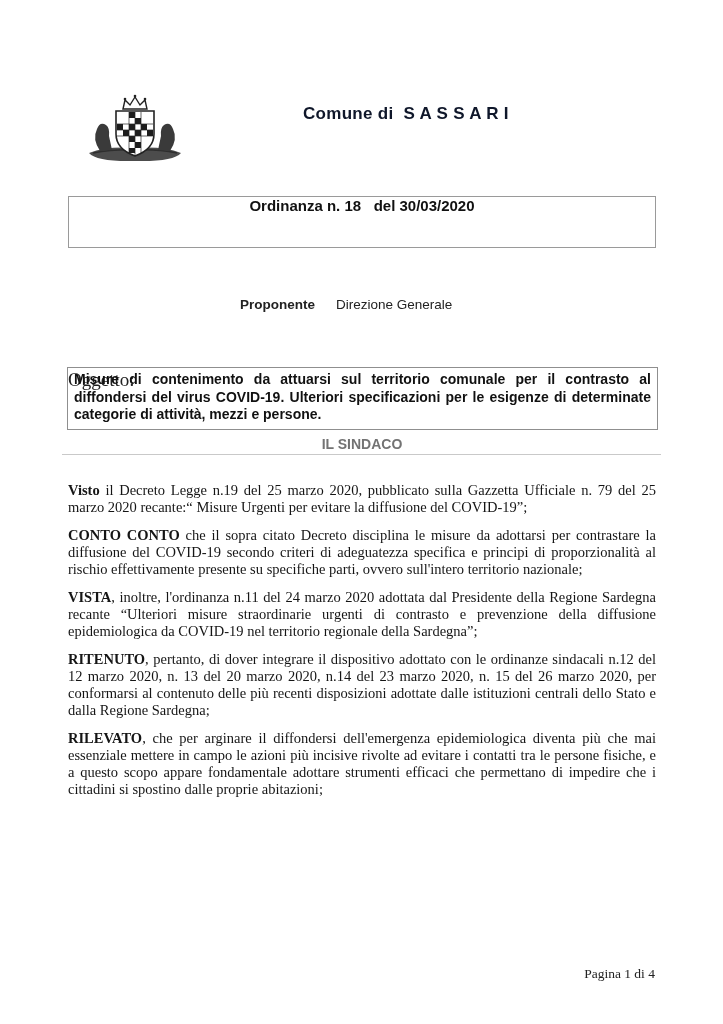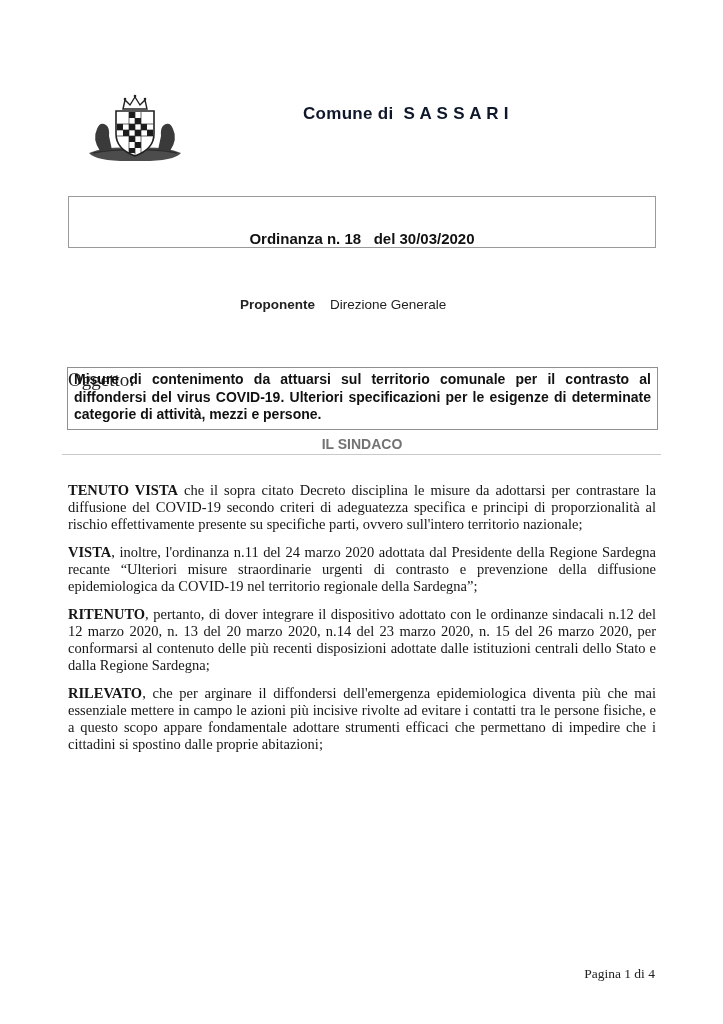--- a/index.html
+++ b/index.html
@@ -6,25 +6,25 @@
   body{width:723px;height:1024px;position:relative;overflow:hidden;
        font-family:"Liberation Serif", serif;color:#1a1a1a;}
 
   .logo{position:absolute;left:85px;top:92px;width:100px;height:76px;}
 
   .doc-title{position:absolute;left:303px;top:104px;
     font-family:"Liberation Sans", sans-serif;font-weight:bold;
     font-size:17px;letter-spacing:.3px;white-space:pre;color:#0f172a;}
 
   .ord-box{position:absolute;left:68px;top:196px;width:586px;height:50px;
-    border:1px solid #9a9a9a;display:flex;align-items:flex-end;justify-content:center;}
+    border:1px solid #9a9a9a;display:flex;align-items:flex-start;justify-content:center;}
   .ord-box span{font-family:"Liberation Sans", sans-serif;font-weight:bold;
     font-size:15px;white-space:pre;color:#111;}
 
-  .proponente{position:absolute;left:240px;top:297px;display:flex;gap:15px;
+  .proponente{position:absolute;left:240px;top:297px;display:flex;gap:21px;
     font-family:"Liberation Sans", sans-serif;font-size:13.5px;color:#222;}
   .proponente .lbl{font-weight:bold;}
 
   .oggetto-label{position:absolute;left:68px;top:349px;
     font-family:Liberation Serif, serif;font-size:19px;color:#222;margin-top:20px;}
   .oggetto-box{position:absolute;left:67px;top:367px;width:577px;
     border:1px solid #8f8f8f;padding:3px 6px 5px 6px;
     font-family:"Liberation Sans", sans-serif;font-weight:bold;font-size:14px;
     line-height:17.5px;text-align:justify;color:#111;}
 
@@ -89,19 +89,20 @@
 </div>
 
 <div class="oggetto-label">Oggetto:</div>
 
 <div class="oggetto-box">Misure di contenimento da attuarsi sul territorio comunale per il contrasto al diffondersi del virus COVID-19. Ulteriori specificazioni per le esigenze di determinate categorie di attività, mezzi e persone.</div>
 
 <div class="sindaco">IL SINDACO</div>
 <div class="rule"></div>
 
 <div class="body-text">
-  <p><span class="lead">TENUTO VISTA</span><span> che il sopra citato Decreto disciplina le misure da adottarsi per contrastare la diffusione del COVID-19 secondo criteri di adeguatezza specifica e principi di proporzionalità al rischio effettivamente presente su specifiche parti, ovvero sull'intero territorio nazionale;</span></p>
+  <p><span class="lead">Visto</span><span> il Decreto Legge n.19 del 25 marzo 2020, pubblicato sulla Gazzetta Ufficiale n. 79 del 25 marzo 2020 recante:“ Misure Urgenti per evitare la diffusione del COVID-19”;</span></p>
+  <p><span class="lead">CONTO CONTO</span><span> che il sopra citato Decreto disciplina le misure da adottarsi per contrastare la diffusione del COVID-19 secondo criteri di adeguatezza specifica e principi di proporzionalità al rischio effettivamente presente su specifiche parti, ovvero sull'intero territorio nazionale;</span></p>
   <p><span class="lead">VISTA</span><span>, inoltre, l'ordinanza n.11 del 24 marzo 2020 adottata dal Presidente della Regione Sardegna recante “Ulteriori misure straordinarie urgenti di contrasto e prevenzione della diffusione epidemiologica da COVID-19 nel territorio regionale della Sardegna”;</span></p>
   <p><span class="lead">RITENUTO</span><span>, pertanto, di dover integrare il dispositivo adottato con le ordinanze sindacali n.12 del 12 marzo 2020, n. 13 del 20 marzo 2020, n.14 del 23 marzo 2020, n. 15 del 26 marzo 2020, per conformarsi al contenuto delle più recenti disposizioni adottate dalle istituzioni centrali dello Stato e dalla Regione Sardegna;</span></p>
   <p><span class="lead">RILEVATO</span><span>, che per arginare il diffondersi dell'emergenza epidemiologica diventa più che mai essenziale mettere in campo le azioni più incisive rivolte ad evitare i contatti tra le persone fisiche, e a questo scopo appare fondamentale adottare strumenti efficaci che permettano di impedire che i cittadini si spostino dalle proprie abitazioni;</span></p>
 </div>
 
 <div class="footer">Pagina 1 di 4</div>
 
 </body></html>

